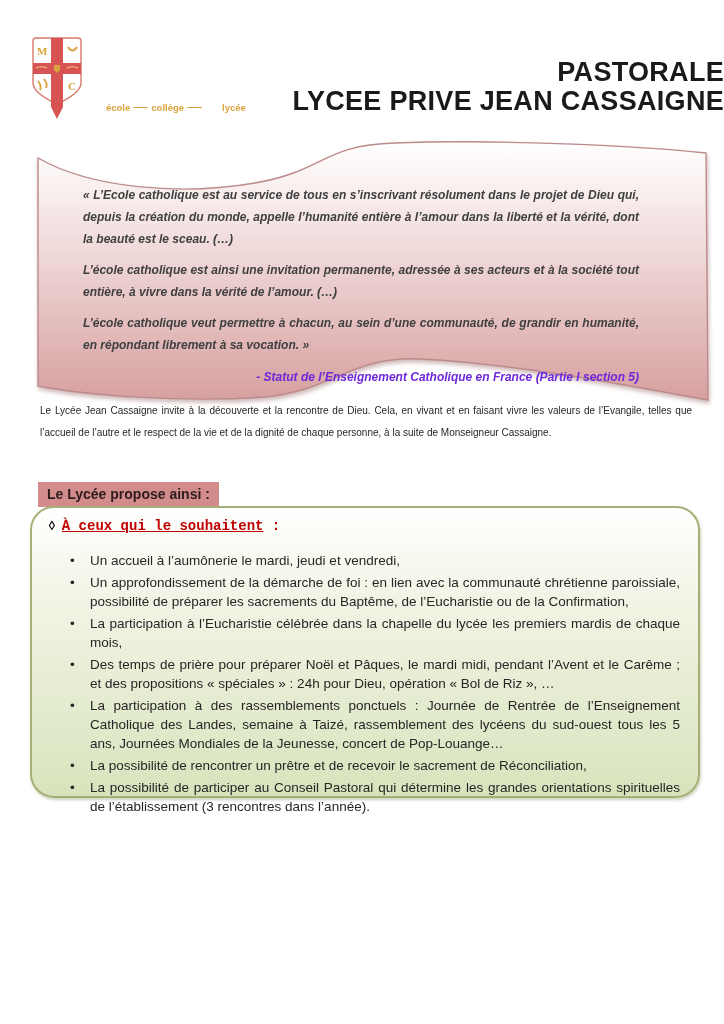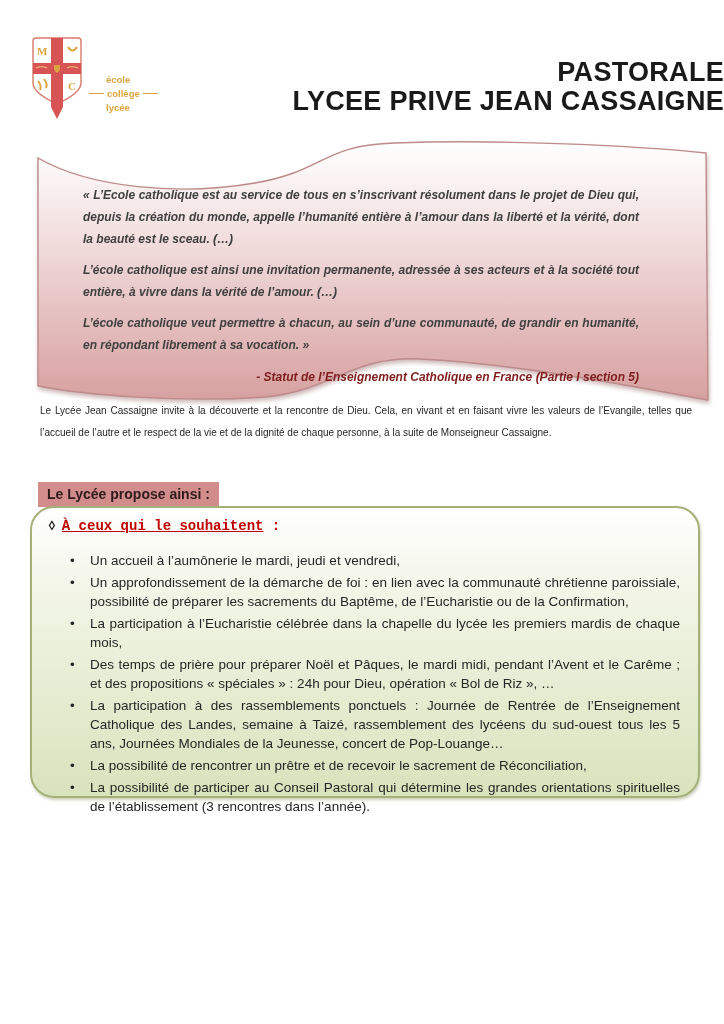--- a/index.html
+++ b/index.html
@@ -3,37 +3,37 @@
 <meta charset="utf-8">
 <style>
   html,body{margin:0;padding:0;background:#888;}
   .page{
     position:relative;width:724px;height:1024px;background:#ffffff;
     margin:0 auto;overflow:hidden;
     font-family:"Liberation Sans","DejaVu Sans",sans-serif;color:#262626;
   }
   
   .logo{position:absolute;left:31px;top:37px;display:flex;align-items:flex-end;gap:6px;}
-  .logo-text{display:flex;flex-direction:column;gap:3px;padding-bottom:8px;
+  .logo-text{display:flex;flex-direction:row;gap:3px;padding-bottom:8px;
     font-size:9.5px;font-weight:bold;color:#dba43e;}
   .logo-text .row{display:flex;align-items:center;gap:3px;}
   .logo-text .indent{padding-left:17px;}
   .dash{display:inline-block;width:15px;height:1.5px;background:#dba43e;}
   
   .title{position:absolute;left:0;right:0;top:58px;text-align:right;
     font-size:27px;font-weight:bold;line-height:29px;color:#1a1a1a;letter-spacing:.3px;}
   
   .wave-wrap{position:absolute;left:30px;top:138px;width:684px;height:278px;}
   .wave-wrap svg{position:absolute;inset:0;overflow:visible;}
   .wave-shape{filter:drop-shadow(1px 3px 2px rgba(150,100,100,.45));}
   .quote-content{position:absolute;left:53px;top:46px;width:556px;}
   .quote-content p{margin:0 0 9px;font-size:12px;line-height:22px;font-weight:bold;
     font-style:italic;text-align:justify;color:#404040;}
   .attribution{margin-top:14px;text-align:right;font-size:12px;font-weight:bold;
-    font-style:italic;color:#7f1d1d;}
+    font-style:italic;color:#6d28d9;}
   
   .intro{position:absolute;left:40px;top:400px;width:652px;
     font-size:10px;line-height:22px;text-align:justify;}
   
   .label{position:absolute;left:38px;top:482px;display:inline-block;
     background:#d28c8c;color:#2e1b1b;font-size:14px;font-weight:bold;
     padding:4px 9px 5px;}
   
   .offers{position:absolute;left:30px;top:506px;width:670px;height:292px;
     box-sizing:border-box;border:2px solid #a4b077;border-radius:24px;

